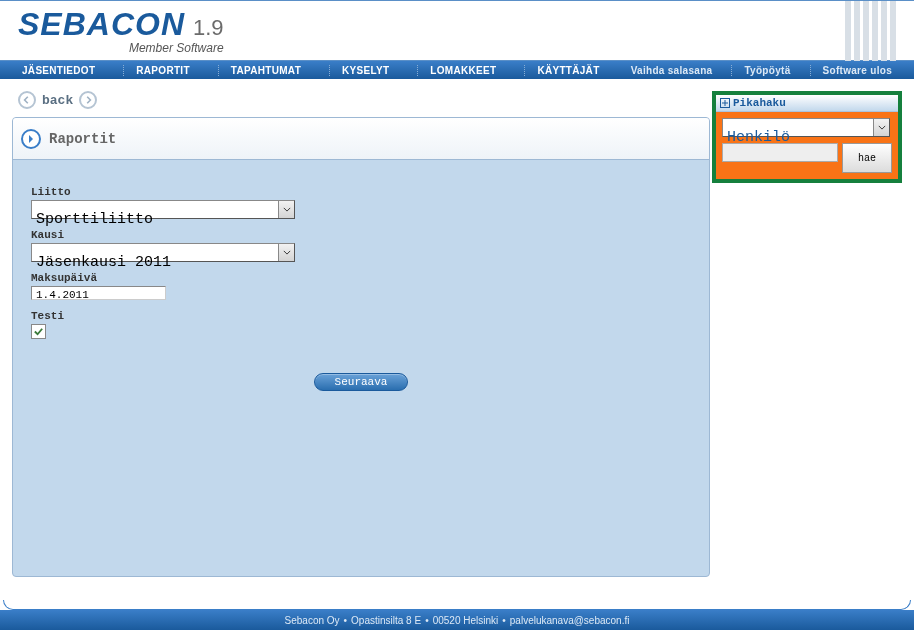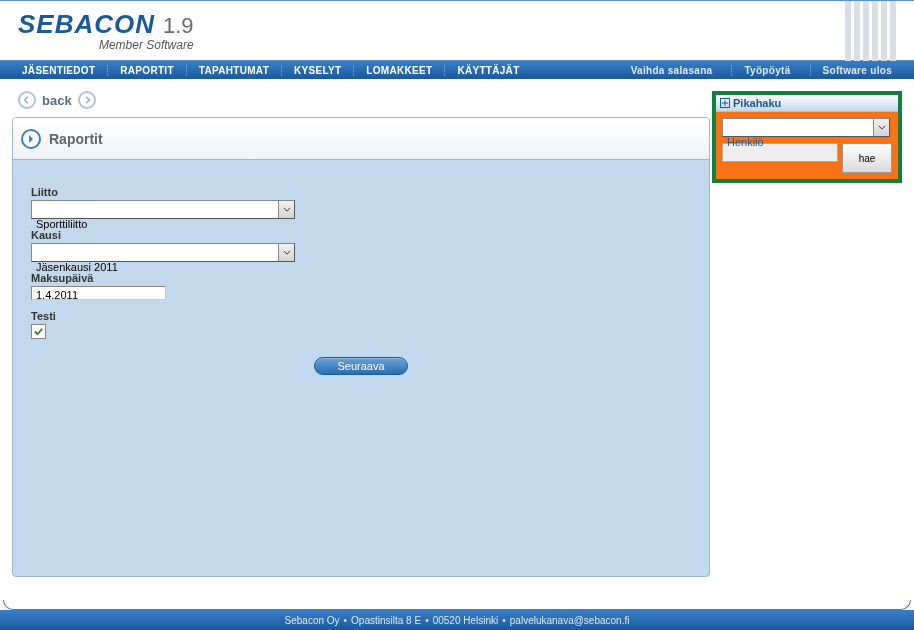--- a/index.html
+++ b/index.html
@@ -32,21 +32,21 @@
   display: flex;
   flex-direction: column;
 }
 .logo-top {
   display: flex;
   align-items: baseline;
   gap: 8px;
 }
 .logo-text {
   font-family: Arial, Helvetica, sans-serif;
-  font-size: 26px;
+  font-size: 32px;
   font-weight: bold;
   font-style: italic;
   color: #1a5a9c;
   letter-spacing: 1px;
 }
 .logo-version {
   font-size: 22px;
   font-weight: normal;
   color: #6b6b6b;
 }
@@ -73,21 +73,21 @@
 .navbar {
   height: 18px;
   background: linear-gradient(to bottom, #3a7ec8 0%, #1a5a9c 100%);
   display: flex;
   align-items: center;
   padding: 0 10px;
   color: #fff;
   font-size: 10px;
   white-space: nowrap;
 }
-.nav-left { display: flex; gap: 0; }
+.nav-left { display: flex; gap: 16px; }
 .nav-item {
   padding: 0 12px;
   border-left: 1px dotted #88aed6;
   cursor: pointer;
   font-weight: bold;
   letter-spacing: 0.3px;
 }
 .nav-item:first-child { border-left: none; }
 .nav-right {
   margin-left: auto;
@@ -96,20 +96,21 @@
 }
 .nav-right .nav-item {
   font-weight: bold;
   color: #dce9f6;
 }
 .main-area {
   display: flex;
   gap: 2px;
   padding: 12px 12px 0 12px;
   height: 520px;
+  font-family: Liberation Mono, monospace;
 }
 .left-col {
   flex: 1;
   min-width: 0;
 }
 .back-row {
   display: flex;
   align-items: center;
   gap: 6px;
   margin-bottom: 8px;
@@ -183,22 +184,22 @@
 .select-wrap, .input-wrap {
   background: #fff;
   border: 1px solid #888;
   border-right-color: #555;
   border-bottom-color: #555;
   position: relative;
   height: 19px;
 }
 .select-wrap { width: 264px; }
 .select-wrap .sel-text {
-  padding: 17px 4px;
-  font-size: 11px;
+  padding: 10px 4px;
+  font-size: 15px;
   color: #000;
 }
 .select-wrap .sel-arrow {
   position: absolute;
   right: 0;
   top: 0;
   bottom: 0;
   width: 16px;
   background: linear-gradient(to bottom, #f2f2f2, #d4d4d4);
   border-left: 1px solid #888;
@@ -269,20 +270,21 @@
   min-width: 94px;
   padding: 2px 18px;
   background: linear-gradient(to bottom, #6aa2d8 0%, #2a6eaf 100%);
   border: 1px solid #1a5a9c;
   border-radius: 12px;
   color: #fff;
   font-size: 11px;
   text-align: center;
   cursor: pointer;
   box-shadow: inset 0 1px 0 rgba(255,255,255,0.3);
+  margin-top: 16px;
 }
 .right-col {
   width: 190px;
   flex-shrink: 0;
 }
 .sidebox {
   border: 4px solid #15803d;
   background: #f97316;
   width: 190px;
 }

